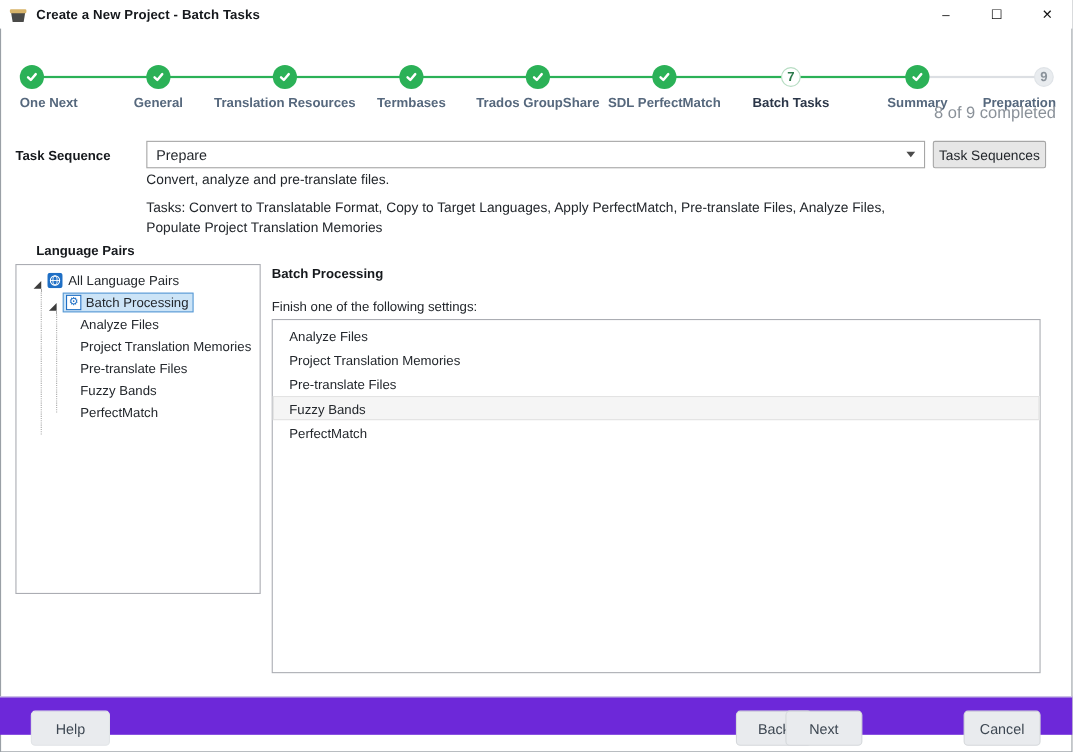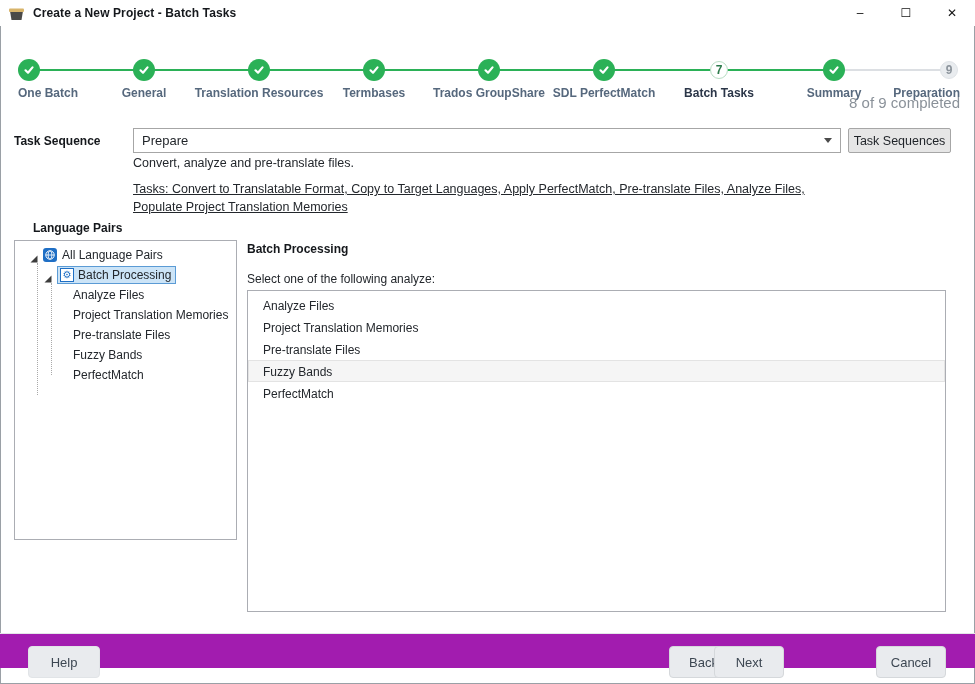--- a/index.html
+++ b/index.html
@@ -29,40 +29,40 @@
   .step.current .slabel { color:#2b3648; }
   .step.first .slabel { transform:translateX(-11px); }
   .step.last .slabel { transform:translateX(calc(-100% + 11px)); }
   .progress-note { position:absolute; top:94px; right:15px; font-size:15px; color:#8a9199; }
   
   .ts-label { position:absolute; top:134px; left:14px; font-size:12px; font-weight:700; color:#15181c; }
   .combo { position:absolute; top:128px; left:133px; width:708px; height:25px; background:#fff; border:1px solid #a6a6a6; display:flex; align-items:center; padding:0 8px; font-size:13px; color:#1f2328; }
   .combo .arrow { margin-left:auto; width:0; height:0; border-left:4px solid transparent; border-right:4px solid transparent; border-top:5px solid #4b4b4b; }
   .ts-btn { position:absolute; top:128px; left:848px; width:103px; height:25px; background:#e6e6e6; border:1px solid #a6a6a6; border-radius:2px; font-size:12.5px; color:#1f2328; display:flex; align-items:center; justify-content:center; font-family:inherit; }
   .ts-desc1 { position:absolute; top:156px; left:133px; font-size:12.5px; color:#23272c; }
-  .ts-desc2 { position:absolute; top:180px; left:133px; max-width:692px; font-size:12.5px; color:#23272c; line-height:18px;text-decoration:underline; }
+  .ts-desc2 { position:absolute; top:180px; left:133px; max-width:692px; font-size:12.5px; color:#23272c; line-height:18px; }
   
   .lp-label { position:absolute; top:221px; left:14px; font-size:12px; font-weight:700; color:#15181c;padding-left:19px; }
   .tree-box { position:absolute; top:240px; left:14px; width:223px; height:300px; background:#fff; border:1px solid #abadb3; overflow:hidden; padding-top:4px; }
   .trow { height:20px; line-height:20px; display:flex; align-items:center; white-space:nowrap; font-size:12px; color:#23272c; position:relative; }
   .trow .expander { width:10px; height:10px; flex:0 0 10px; margin-right:4px; }
   .trow .ticon { width:14px; height:14px; flex:0 0 14px; margin-right:5px; display:flex; align-items:center; justify-content:center; }
   .ind0 { padding-left:14px; } .ind1 { padding-left:28px; } .ind2 { padding-left:58px; }
   .sel-wrap { display:inline-flex; align-items:center; background:#cce4f7; border:1px solid #5b9bd5; padding:0 4px 0 2px; height:18px; }
   .sel-wrap .ticon { margin-right:4px; }
   .gear-box { width:14px; height:14px; border:1px solid #1f6fc5; background:#fff; display:flex; align-items:center; justify-content:center; font-size:10px; color:#1f6fc5; line-height:1; }
   .dotline { position:absolute; border-left:1px dotted #a9a9a9; width:0; }
   
   .bp-title { position:absolute; top:242px; left:247px; font-size:12px; font-weight:700; color:#15181c; }
   .bp-sub { position:absolute; top:272px; left:247px; font-size:12px; color:#23272c; }
   .list-box { position:absolute; top:290px; left:247px; width:699px; height:322px; background:#fff; border:1px solid #abadb3; padding-top:3px; }
   .lrow { height:22px; line-height:22px; padding-left:14px; font-size:12px; color:#23272c; border:1px solid transparent; }
   .lrow.hl { background:#f5f5f5; border-color:#e3e3e3; }
   
-  .footer { position:absolute; left:0; right:0; top:633px; height:35px; background:#a21caf; border-top:1px solid #e4e6e8; }
+  .footer { position:absolute; left:0; right:0; top:633px; height:35px; background:#6d28d9; border-top:1px solid #e4e6e8; }
   .btn { position:absolute; top:12px; height:32px; border-radius:4px; font-size:13px; font-family:inherit; display:flex; align-items:center; justify-content:center; }
   .btn.gray { background:#e9ebee; border:1px solid #d5d8db; color:#3d4752; }
   .btn.green { background:var(--green); border:1px solid var(--green); color:#fff; font-weight:700;margin-top:40px; }
   .btn-help { left:28px; width:72px; border:1px solid #e1e4e7 !important; }
   .btn-back { left:669px; width:69px; }
   .btn-next { left:714px; width:70px; }
   .btn-finish { left:796px; width:70px; }
   .btn-cancel { left:876px; width:70px; }
   :root { --green:#2bb157; }
 </style>
@@ -87,21 +87,21 @@
 <div class="stepper">
   <div class="track green"></div>
   <div class="track gray"></div>
 
   <div class="step done first" style="left:29px">
     <div class="circle">
         <svg width="12" height="12" viewBox="0 0 12 12">
           <path d="M2.5 6.3 L5 8.7 L9.5 3.4" stroke="#fff" stroke-width="2.2" fill="none" stroke-linecap="round" stroke-linejoin="round"></path>
         </svg>
       </div>
-    <div class="slabel">One Batch</div>
+    <div class="slabel">One Next</div>
   </div>
   <div class="step done" style="left:144px">
     <div class="circle">
         <svg width="12" height="12" viewBox="0 0 12 12">
           <path d="M2.5 6.3 L5 8.7 L9.5 3.4" stroke="#fff" stroke-width="2.2" fill="none" stroke-linecap="round" stroke-linejoin="round"></path>
         </svg>
       </div>
     <div class="slabel">General</div>
   </div>
   <div class="step done" style="left:259px">
@@ -209,21 +209,21 @@
   <div class="trow ind2">
     <span>Fuzzy Bands</span>
   </div>
   <div class="trow ind2">
     <span>PerfectMatch</span>
   </div>
 
 </div>
 
 <div class="bp-title">Batch Processing</div>
-<div class="bp-sub">Select one of the following analyze:</div>
+<div class="bp-sub">Finish one of the following settings:</div>
 <div class="list-box">
   <div class="lrow">Analyze Files</div>
   <div class="lrow">Project Translation Memories</div>
   <div class="lrow">Pre-translate Files</div>
   <div class="lrow hl">Fuzzy Bands</div>
   <div class="lrow">PerfectMatch</div>
 </div>
 
 <div class="footer">
   <button class="btn gray btn-help">Help</button>

